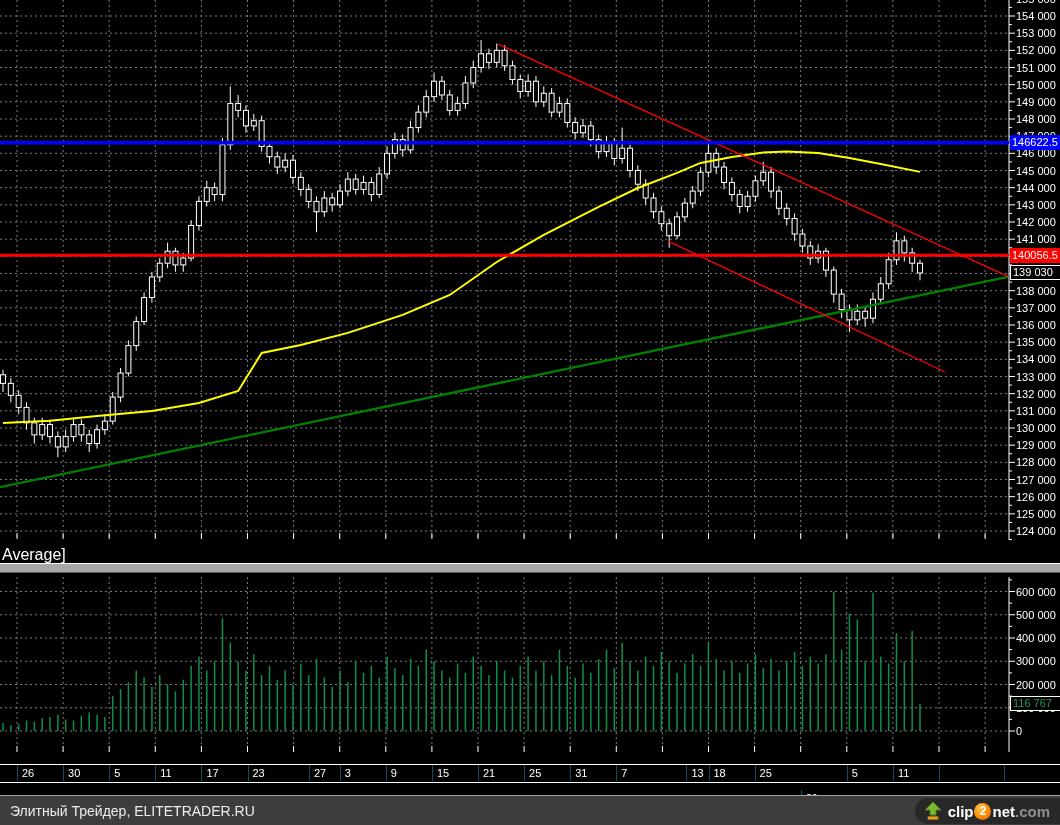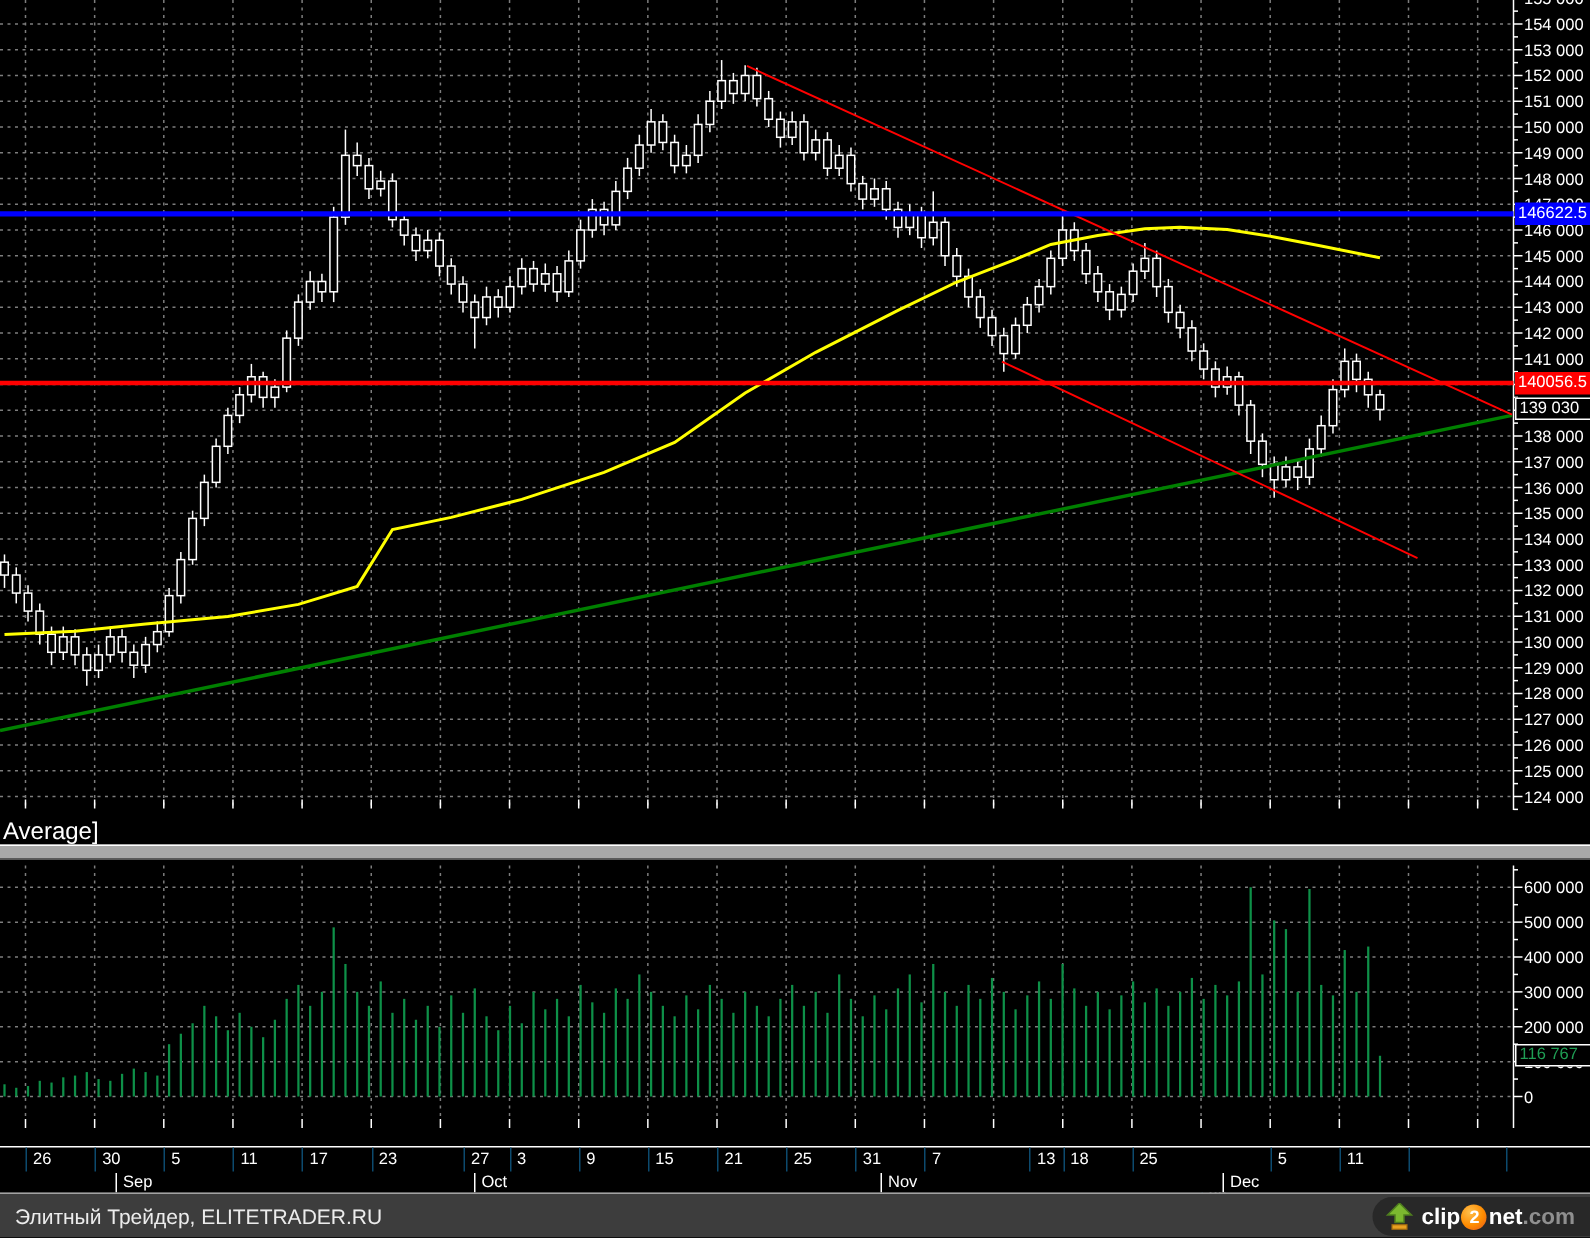--- a/index.html
+++ b/index.html
@@ -689,26 +689,20 @@
       <div class="date-cell" style="left: 616.3px; width: 46.1px;">7</div>
       <div class="date-cell" style="left: 662.4px; width: 36px; margin-left: 24px;">13</div>
       <div class="date-cell" style="left: 708.5px; width: 46.1px;">18</div>
       <div class="date-cell" style="left: 754.6px; width: 46.1px;">25</div>
       <div class="date-cell" style="left: 800.7px; width: 46.1px; margin-top: 25px;">29</div>
       <div class="date-cell" style="left: 846.8px; width: 46.1px;">5</div>
       <div class="date-cell" style="left: 892.9px; width: 46.1px;">11</div>
       <div class="date-cell" style="left: 939px; width: 10px;"></div>
       <div class="date-cell" style="left: 1004px; width: 10px;"></div>
     </div>
-  <div class="abs month-row" id="month-row">
-      <div class="month-cell" style="left: 77px;">Sep</div>
-      <div class="month-cell" style="left: 316px;">Oct</div>
-      <div class="month-cell" style="left: 587px;">Nov</div>
-      <div class="month-cell" style="left: 815px;">Dec</div>
-    </div>
 
   <div class="abs statusbar">
     <span class="status-text">Элитный Трейдер, ELITETRADER.RU</span>
     <div class="logo">
       <svg width="20" height="18" viewBox="0 0 20 18">
         <polygon points="10,0 18,8 13,8 13,13 7,13 7,8 2,8" fill="#7cb82f" stroke="#4e7d1e" stroke-width="1"></polygon>
         <rect x="5" y="14.5" width="10" height="3" fill="#e8a020" stroke="#a06a10" stroke-width="0.8"></rect>
       </svg>
       <span class="lw">clip</span>
       <span class="l2">2</span>

